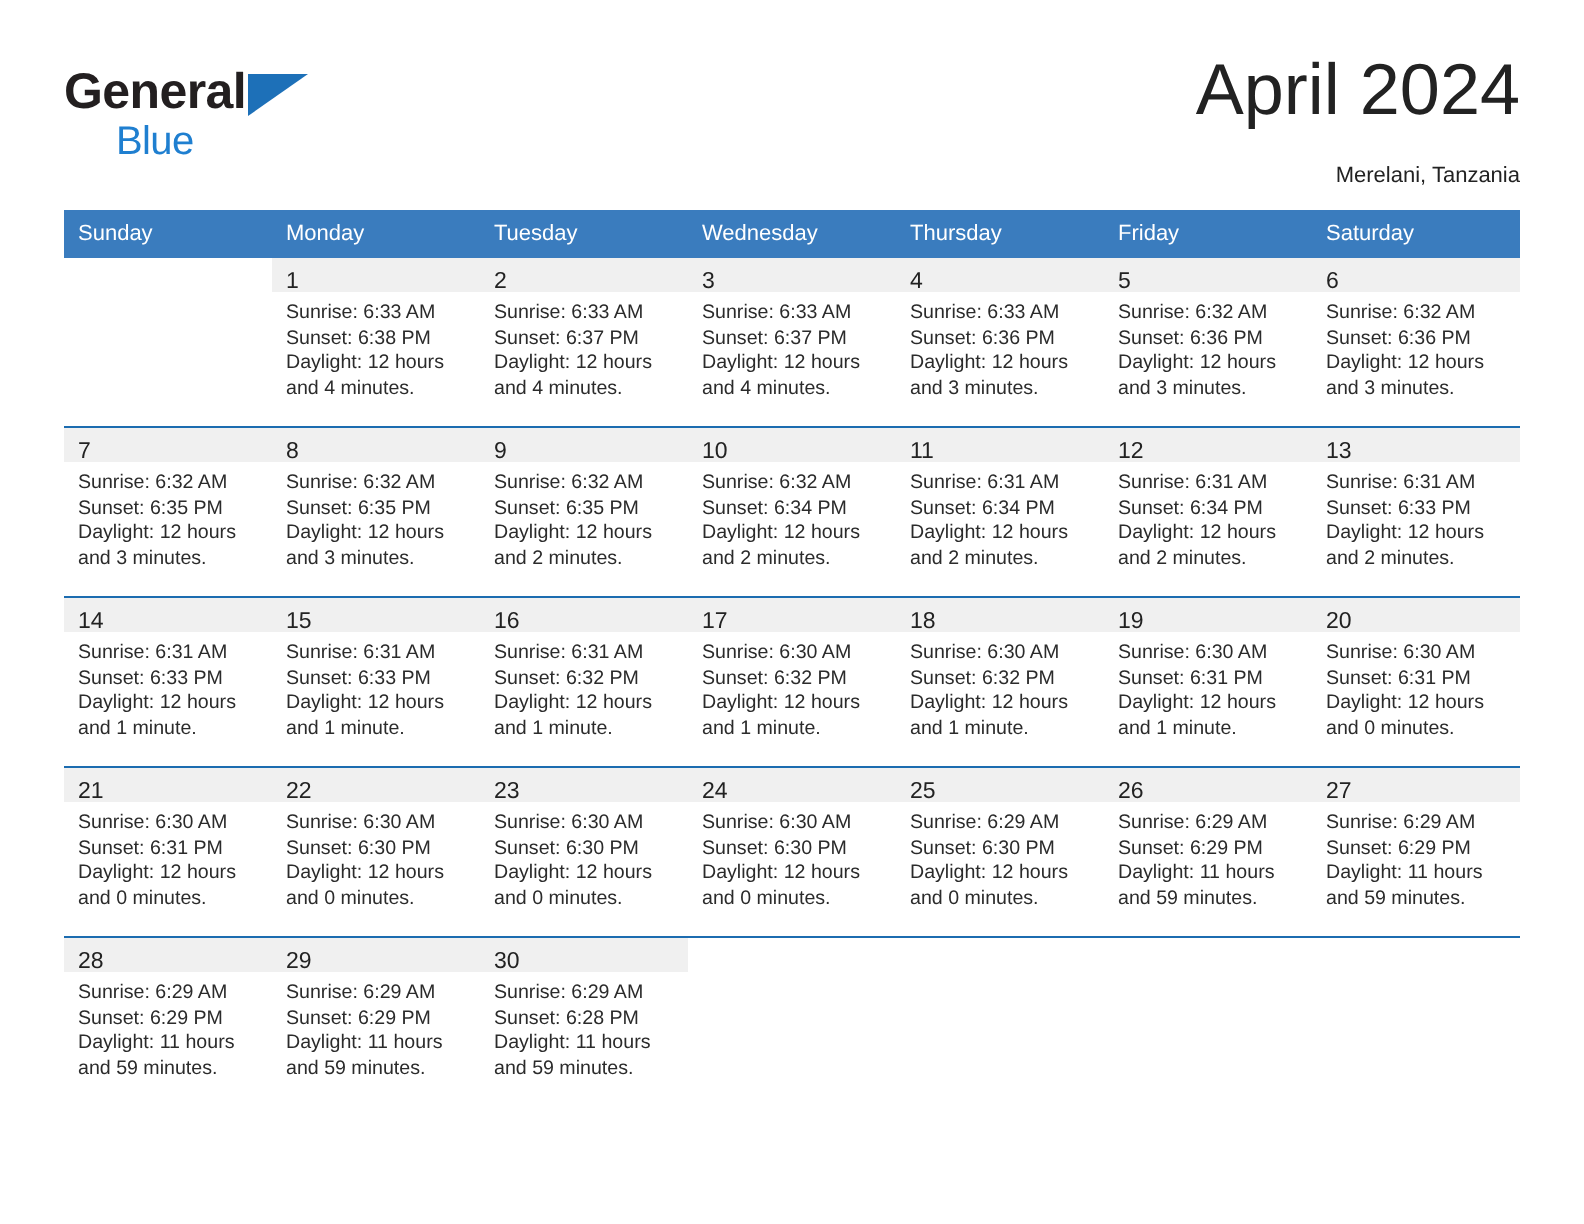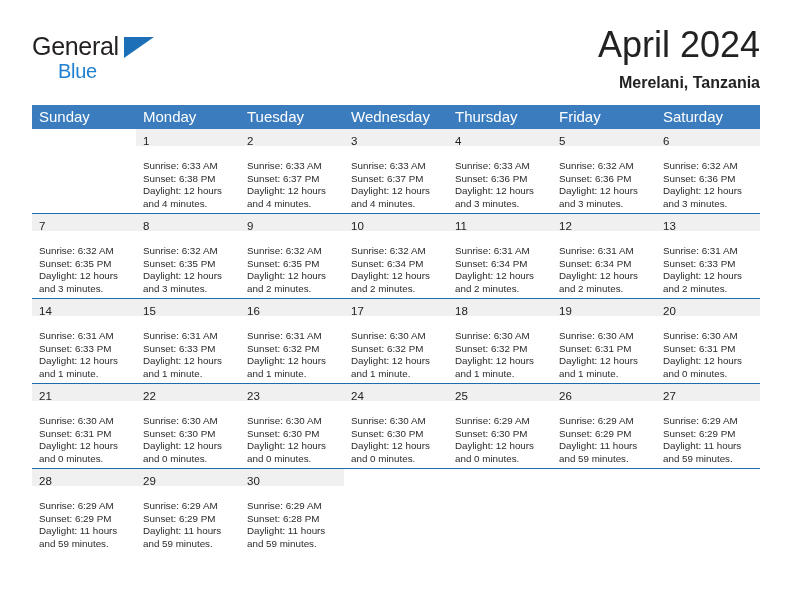--- a/index.html
+++ b/index.html
@@ -39,20 +39,21 @@
     height: 62px;
   }
   .brand-general {
     position: absolute;
     left: 0;
     top: 0;
     font-size: 25px;
     letter-spacing: -0.3px;
     color: #231f20;
     line-height: 28px;
+    font-weight: bold;
   }
   .brand-tri {
     position: absolute;
     left: 92px;
     top: 5px;
     width: 0;
     height: 0;
     border-left: 30px solid #1d70b8;
     border-bottom: 21px solid transparent;
   }
@@ -72,47 +73,46 @@
     top: 0;
     text-align: right;
   }
   .cal-title {
     font-size: 36px;
     color: #222222;
     line-height: 34px;
     white-space: nowrap;
   }
   .cal-subtitle {
-    font-size: 16px;
+    font-size: 11px;
     color: #222222;
     line-height: 22px;
-    margin-top: 10px;
+    margin-top: 15px;
     white-space: nowrap;
-    font-weight: bold;
   }
 
   
   .calendar {
     position: absolute;
     left: 32px;
     top: 105px;
     width: 728px;
   }
 
   table.cal {
     width: 728px;
     border-collapse: collapse;
     table-layout: fixed;
   }
 
   table.cal th {
     background: #3a7cbe;
     color: #ffffff;
     font-weight: normal;
-    font-size: 15px;
+    font-size: 11px;
     text-align: left;
     padding: 5px 0 5px 7px;
     height: 10px;
     line-height: 14px;
   }
 
   table.cal td {
     vertical-align: top;
     padding: 0;
     border-top: 1.6px solid #1c6cb0;
@@ -137,21 +137,21 @@
     padding: 2px 0 0 7px;
     box-sizing: border-box;
   }
   .daynum {
     font-size: 11.5px;
     color: #222222;
     line-height: 14px;
   }
 
   .info {
-    padding: 14px 6px 0 7px;
+    padding: 5px 6px 0 7px;
     font-size: 9.8px;
     line-height: 12.6px;
     color: #2b2b2b;
   }
   .info div {
     white-space: nowrap;
   }
   .info .daylight-wrap {
     white-space: normal;
   }

